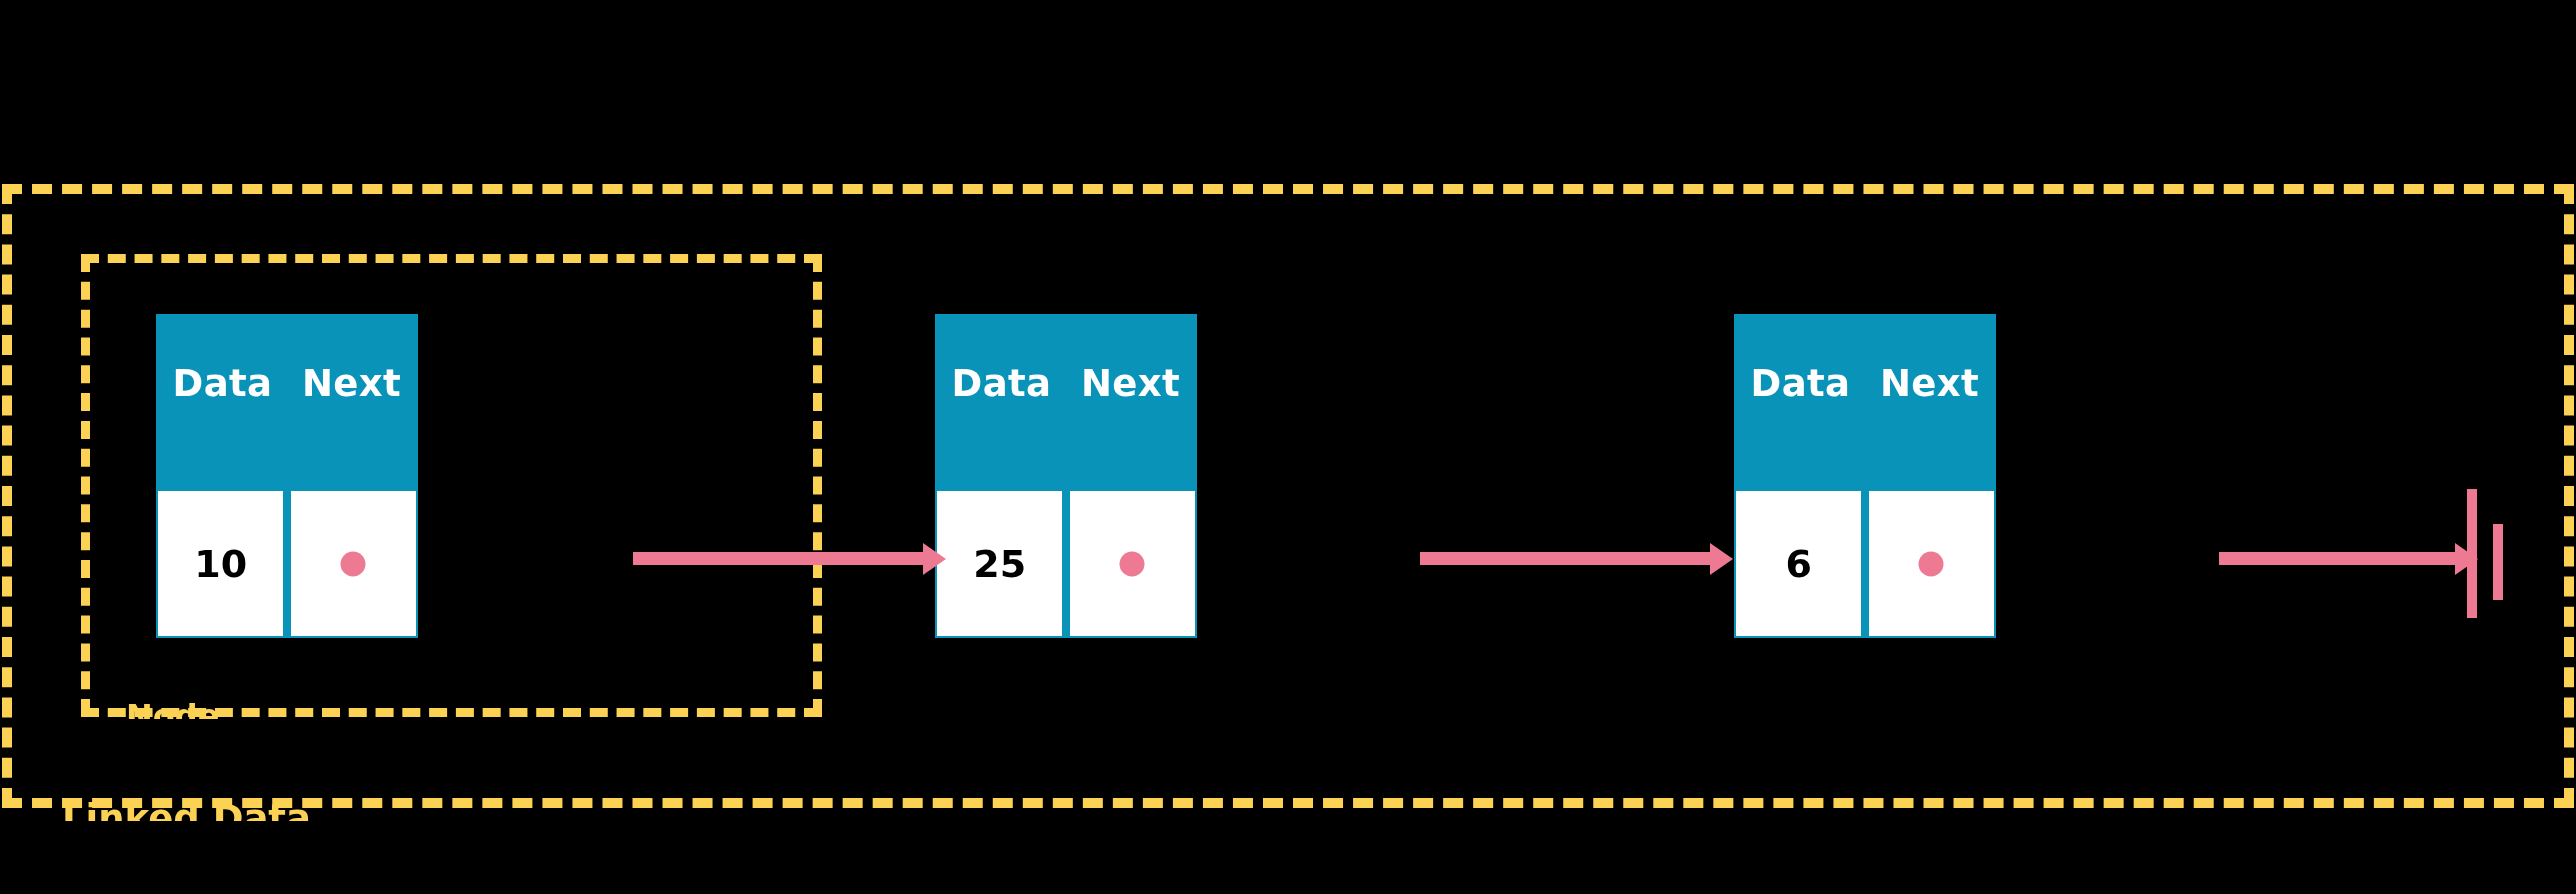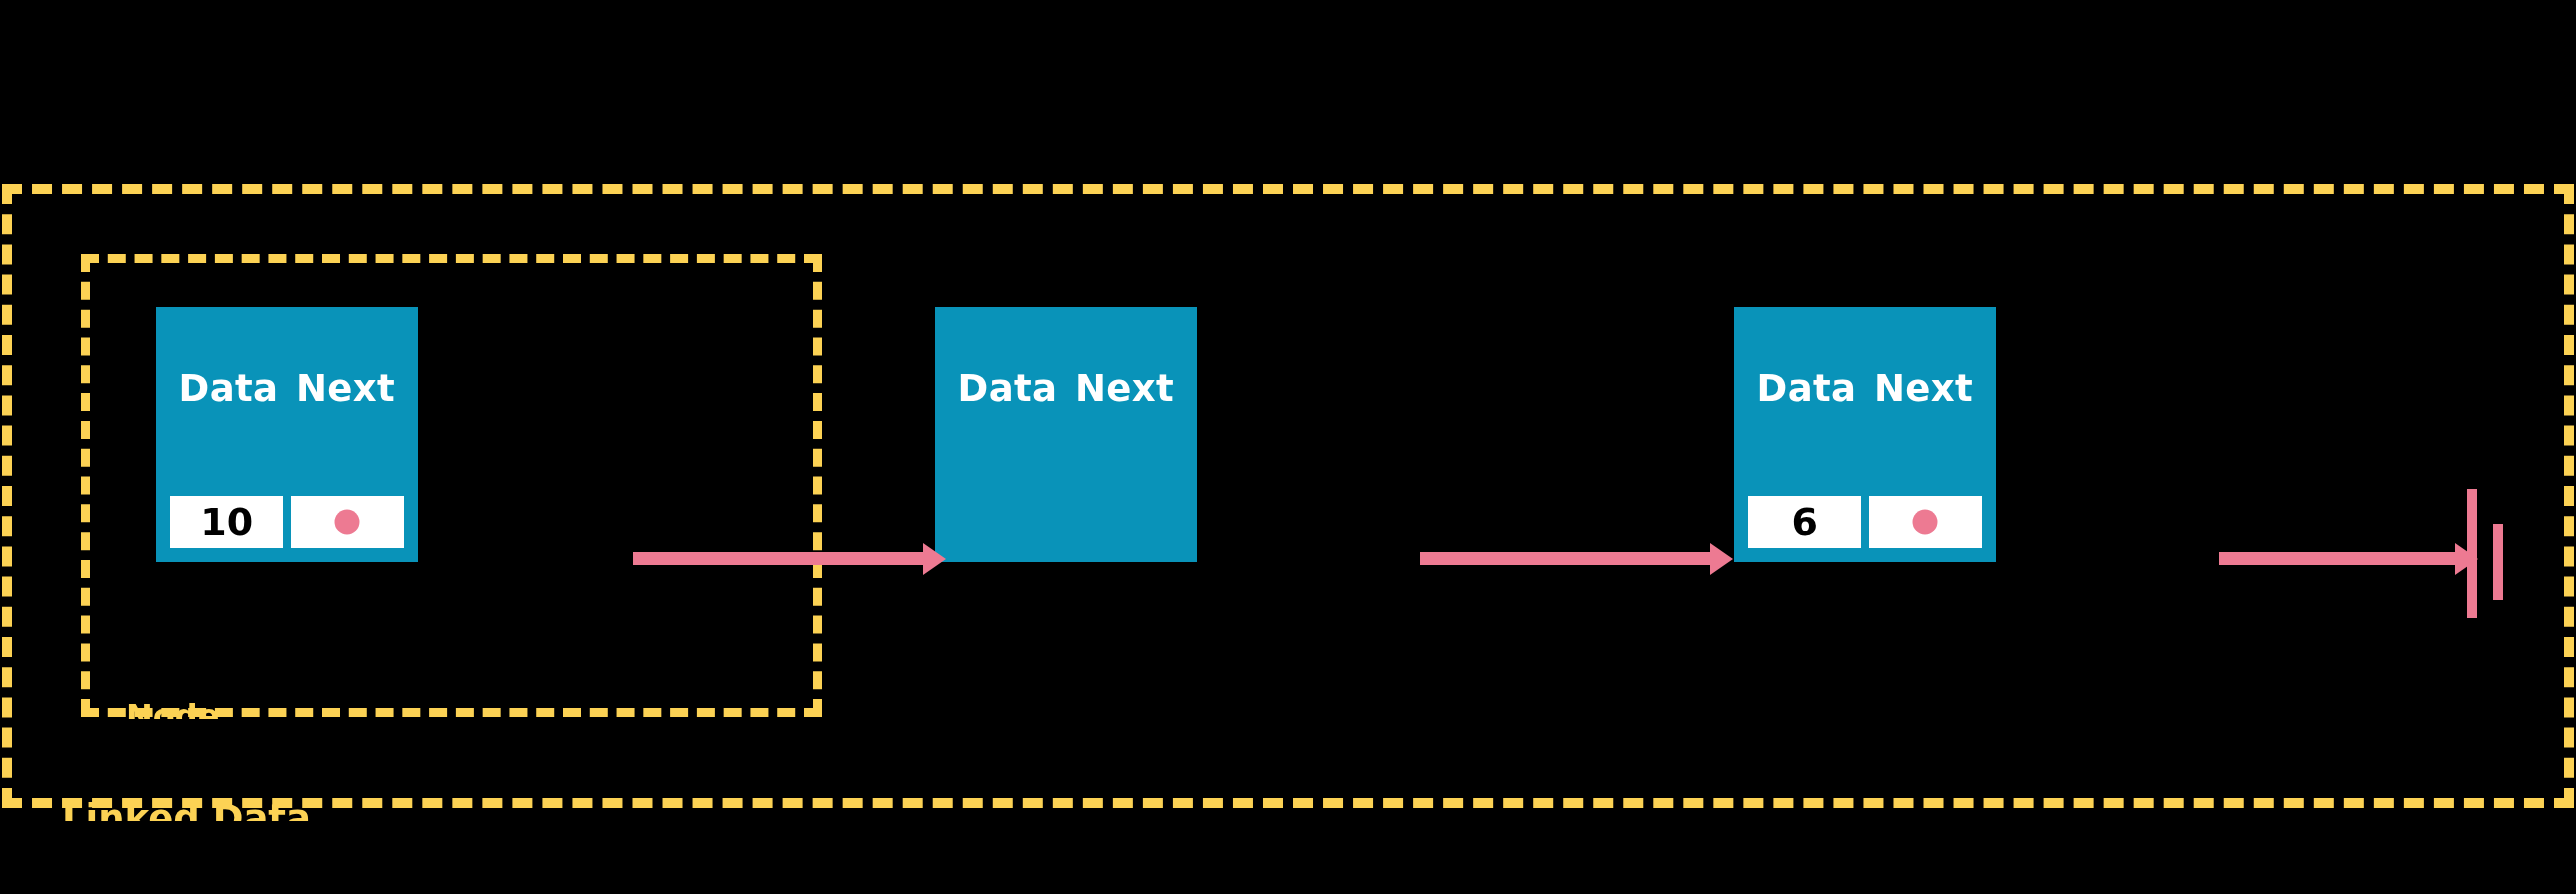--- a/index.html
+++ b/index.html
@@ -67,26 +67,26 @@
     width: 265px;
     height: 20.6px;
     font-size: 37px;
   }
 
   
   .node {
     position: absolute;
     box-sizing: border-box;
     background: #0993B9;
-    padding: 14px;
+    padding: 2px;
     display: flex;
     flex-direction: column;
-    top: 307px;
+    top: 314px;
     width: 262px;
-    height: 255px;
+    height: 324px;
   }
   .node-header {
     display: flex;
     flex-direction: row;
     height: 135px;
     flex: 0 0 135px;
     align-items: center;
   }
   .node-header .hcell {
     flex: 1 1 50%;
@@ -189,20 +189,26 @@
         <span class="ptr-dot"></span>
       </div>
     </div>
   </div>
 
   <div class="node" style="left:935px;">
     <div class="node-header">
       <div class="hcell">Data</div>
       <div class="hcell">Next</div>
     </div>
+    <div class="node-body">
+      <div class="bcell">25</div>
+      <div class="bcell">
+        <span class="ptr-dot"></span>
+      </div>
+    </div>
   </div>
 
   <div class="node" style="left:1734px;">
     <div class="node-header">
       <div class="hcell">Data</div>
       <div class="hcell">Next</div>
     </div>
     <div class="node-body">
       <div class="bcell">6</div>
       <div class="bcell">

